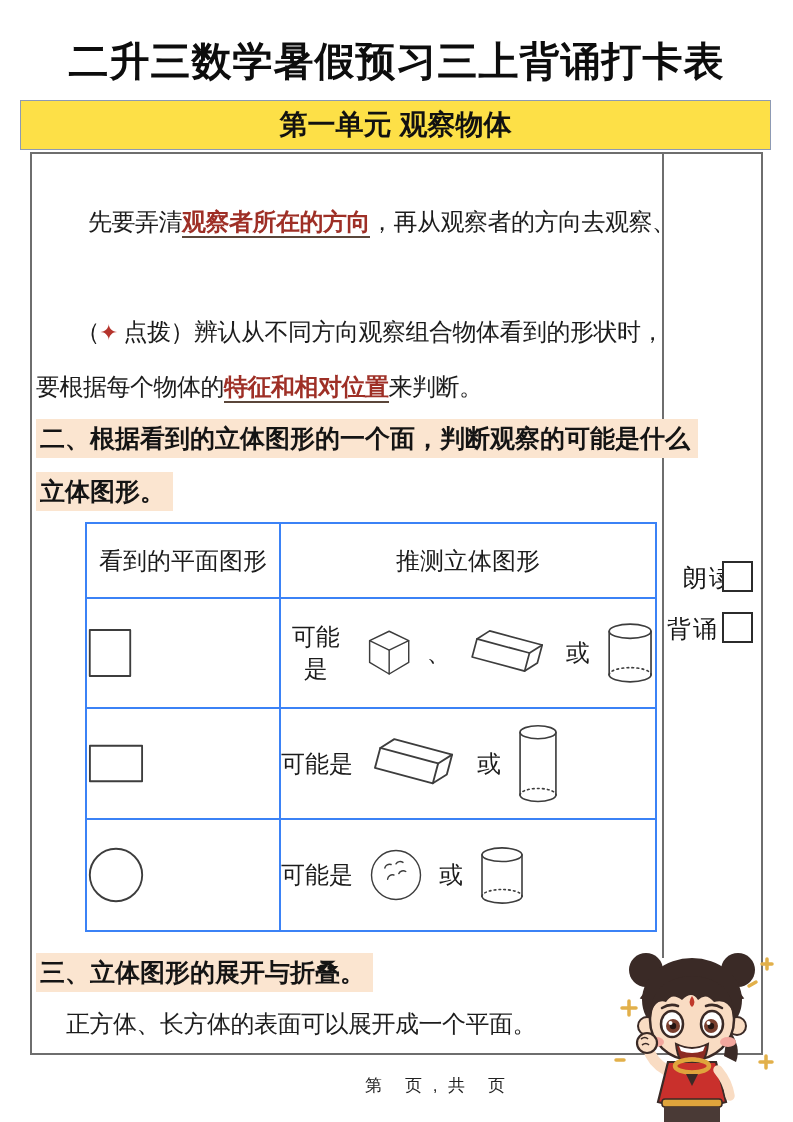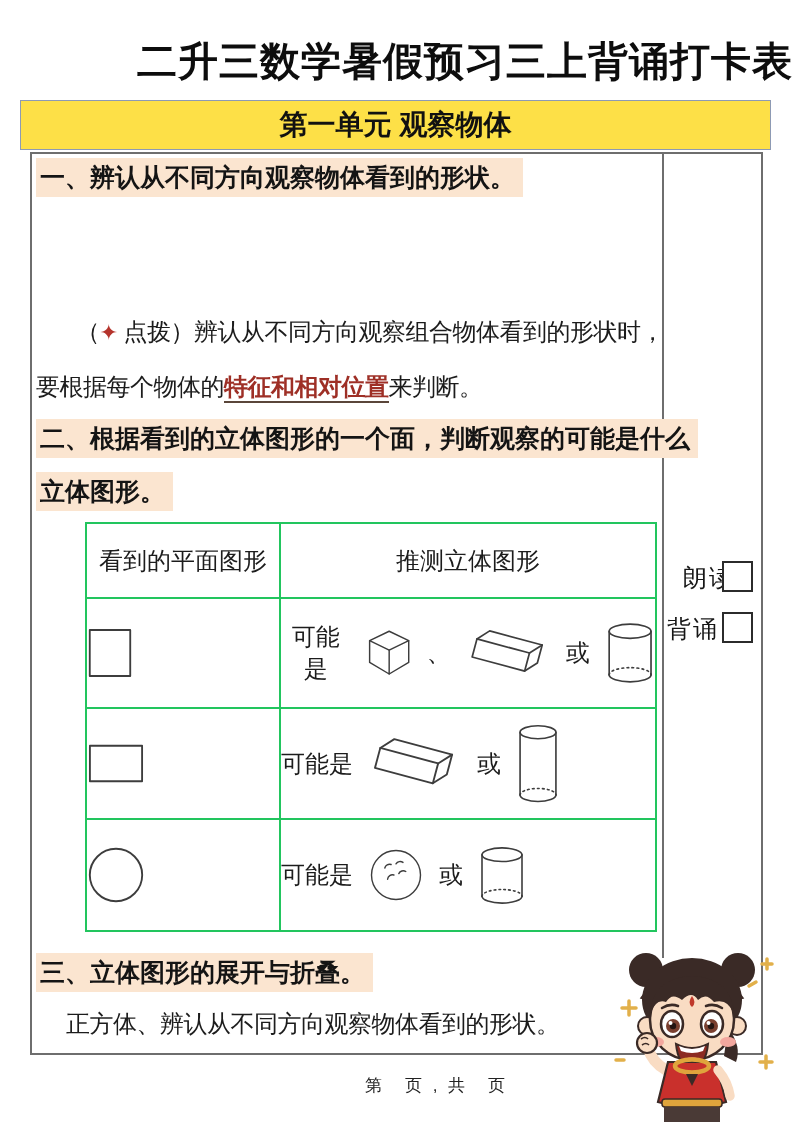--- a/index.html
+++ b/index.html
@@ -3,40 +3,40 @@
 <meta charset="utf-8">
 <style>
   html,body{margin:0;padding:0;background:#ffffff;}
   .page{
     position:relative;width:793px;height:1122px;margin:0 auto;background:#ffffff;
     font-family:"Liberation Sans",sans-serif;color:#1c1c1c;overflow:hidden;
   }
   .abs{position:absolute;}
   
   .doc-title{
-    top:34px;left:0;width:100%;text-align:right;
+    top:34px;left:0;width:100%;text-align:center;
     font-family:Liberation Sans, sans-serif;font-weight:900;font-size:40px;letter-spacing:1px;color:#0d0d0d;
   }
   .unit-band{
     top:100px;left:20px;width:749px;height:48px;line-height:48px;
     background:#fde047;border:1px solid #8d9ab4;text-align:center;
     font-weight:bold;font-size:28px;color:#111;
   }
   
   .main-box{top:152px;left:30px;width:729px;height:899px;border:2px solid #6e6e6e;background:#fff;}
   .v-divider{top:152px;left:662px;width:0;height:806px;border-left:2px solid #6e6e6e;}
   
   .hl{background:#fbe5d0;padding:3px 8px 3px 4px;display:inline-block;}
   .sec-head{font-weight:bold;font-size:25px;white-space:nowrap;color:#141414;}
   .body-line{font-size:24px;letter-spacing:-0.5px;white-space:nowrap;color:#1c1c1c;}
   .red-u{color:#9e2f26;border-bottom:2px solid #5a463a;padding-bottom:1px;font-weight:bold;}
   .tip-star{color:#b5342c;font-size:22px;}
   
   .obs-table{border-collapse:collapse;table-layout:fixed;background:#fff;}
-  .obs-table td{border:2px solid #22c55e;text-align:center;vertical-align:middle;font-size:24px;padding:0;}
+  .obs-table td{border:2px solid #3b82f6;text-align:center;vertical-align:middle;font-size:24px;padding:0;}
   .cell-flex{display:flex;align-items:center;gap:15px;}
   .shape-svg{display:block;}
   .solid-stroke{fill:none;stroke:#3d3d3d;stroke-width:2;stroke-linejoin:round;stroke-linecap:round;}
   
   .side-label{font-size:24px;color:#161616;letter-spacing:2px;}
   .checkbox{width:27px;height:27px;border:2px solid #2b2b2b;background:#fff;}
   
   .footer{top:1074px;left:0;width:100%;text-align:center;font-size:17px;letter-spacing:3px;color:#222;margin-left:40px;}
   .mascot{top:944px;left:606px;width:176px;height:178px;}
 </style>
@@ -90,24 +90,24 @@
 
 <div class="page">
 
   <div class="abs doc-title">二升三数学暑假预习三上背诵打卡表</div>
 
   <div class="abs unit-band">第一单元 观察物体</div>
 
   <div class="abs main-box"></div>
   <div class="abs v-divider"></div>
 
-  <div class="abs" style="top:158px;left:36px;">
-    <span class="hl sec-head">一、辨认从不同方向观察物体看到的形状。</span>
-  </div>
-
+
+  <div class="abs body-line" style="top:206px;left:36px;padding-left:52px;">
+    <span>先要弄清</span><span class="red-u">观察者所在的方向</span><span>，再从观察者的方向去观察、</span>
+  </div>
 
 
   <div class="abs body-line" style="top:316px;left:36px;padding-left:40px;">
     <span>（</span><span class="tip-star">✦</span><span> 点拨）辨认从不同方向观察组合物体看到的形状时，</span>
   </div>
 
   <div class="abs body-line" style="top:371px;left:36px;">
     <span>要根据每个物体的</span><span class="red-u">特征和相对位置</span><span>来判断。</span>
   </div>
 
@@ -199,21 +199,21 @@
     </table>
 
   <div class="abs side-label" style="top:562px;left:683px;">朗读</div>
   <div class="abs checkbox" style="top:561px;left:722px;"></div>
   <div class="abs side-label" style="top:613px;left:667px;">背诵</div>
   <div class="abs checkbox" style="top:612px;left:722px;"></div>
 
   <div class="abs" style="top:953px;left:36px;">
     <span class="hl sec-head">三、立体图形的展开与折叠。</span>
   </div>
-  <div class="abs body-line" style="top:1008px;left:36px;padding-left:30px;">正方体、辨认从不同方向观察物体看到的形状。</div>
+  <div class="abs body-line" style="top:1008px;left:36px;padding-left:30px;">正方体、长方体的表面可以展开成一个平面。</div>
 
   <div class="abs footer">第　页 , 共　页</div>
 
   <svg class="abs mascot" viewBox="0 0 176 178">
 
     <g stroke="#e2b04a" stroke-width="3.5" stroke-linecap="round">
       <path d="M16,64 h14 M23,57 v14"></path>
       <path d="M156,20 h10 M161,15 v10"></path>
       <path d="M154,118 h12 M160,112 v12"></path>
       <path d="M10,116 h8"></path>

